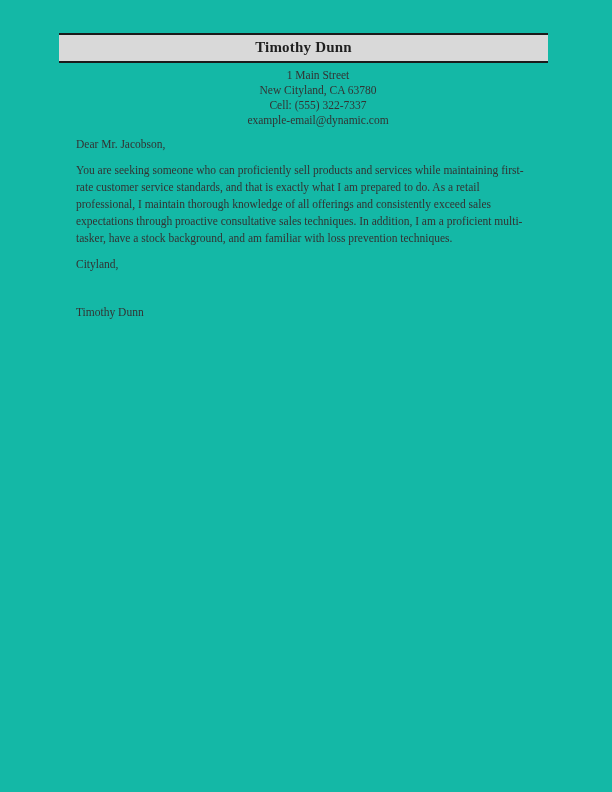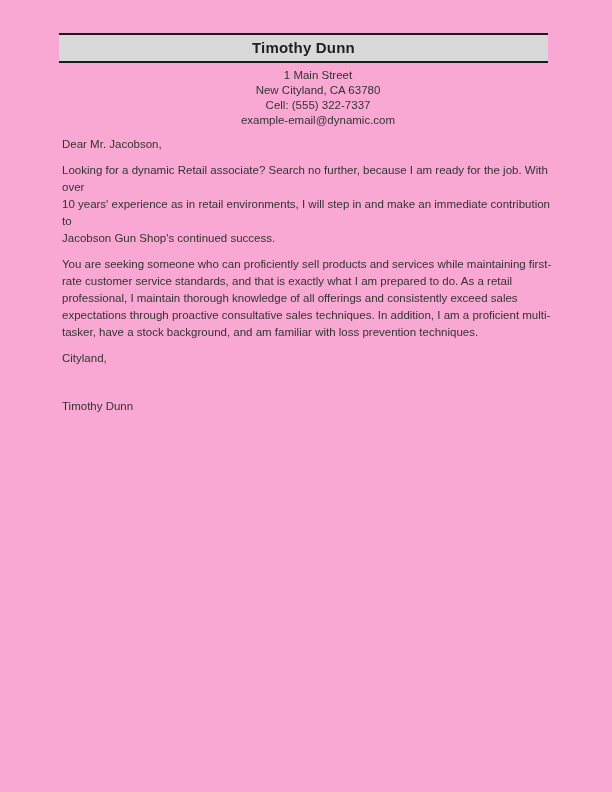--- a/index.html
+++ b/index.html
@@ -4,22 +4,22 @@
 <style>
   html, body {
     margin: 0;
     padding: 0;
     background: #ffffff;
   }
   .page {
     position: relative;
     width: 612px;
     height: 792px;
-    background: #f9a8d4;
-    font-family: Liberation Sans, sans-serif;
+    background: #14b8a6;
+    font-family: Liberation Serif, serif;
     color: #333333;
     overflow: hidden;
   }
   .name-banner {
     position: absolute;
     left: 59px;
     top: 33px;
     width: 489px;
     box-sizing: border-box;
     background: #d9d9d9;
@@ -47,21 +47,21 @@
     position: absolute;
     left: 62px;
     top: 136px;
     width: 492px;
     font-size: 11.5px;
     line-height: 17px;
     color: #333333;
   }
   .letter-body .para {
     white-space: pre-line;
-    margin: 0 0 9px 0;
+    margin: 0 0 9px 14px;
   }
   .letter-body .salutation {
     margin-bottom: 9px;
   }
   .letter-body .closing {
     margin-bottom: 31px;
   }
   .letter-body .signature {
     margin-bottom: 0;
   }
@@ -75,23 +75,20 @@
 
   <div class="contact-block">
     <div>1 Main Street</div>
     <div>New Cityland, CA 63780</div>
     <div>Cell: (555) 322-7337</div>
     <div>example-email@dynamic.com</div>
   </div>
 
   <div class="letter-body">
     <div class="para salutation">Dear Mr. Jacobson,</div>
-    <div class="para">Looking for a dynamic Retail associate? Search no further, because I am ready for the job. With over
-10 years' experience as in retail environments, I will step in and make an immediate contribution to
-Jacobson Gun Shop's continued success.</div>
     <div class="para">You are seeking someone who can proficiently sell products and services while maintaining first-
 rate customer service standards, and that is exactly what I am prepared to do. As a retail
 professional, I maintain thorough knowledge of all offerings and consistently exceed sales
 expectations through proactive consultative sales techniques. In addition, I am a proficient multi-
 tasker, have a stock background, and am familiar with loss prevention techniques.</div>
     <div class="para closing">Cityland,</div>
     <div class="para signature">Timothy Dunn</div>
   </div>
 
 </div>

